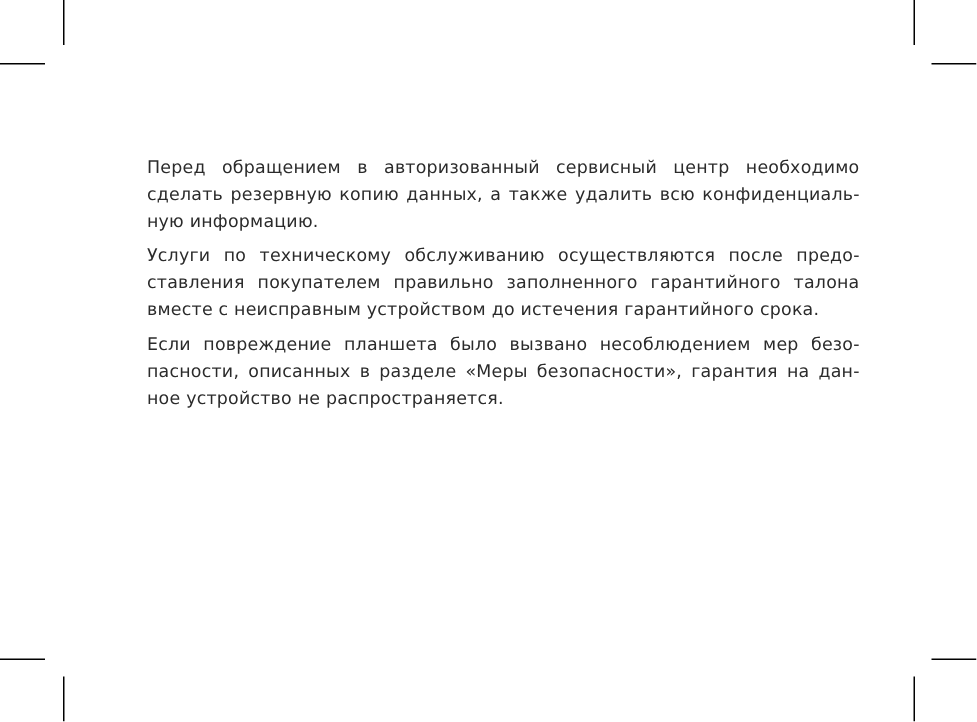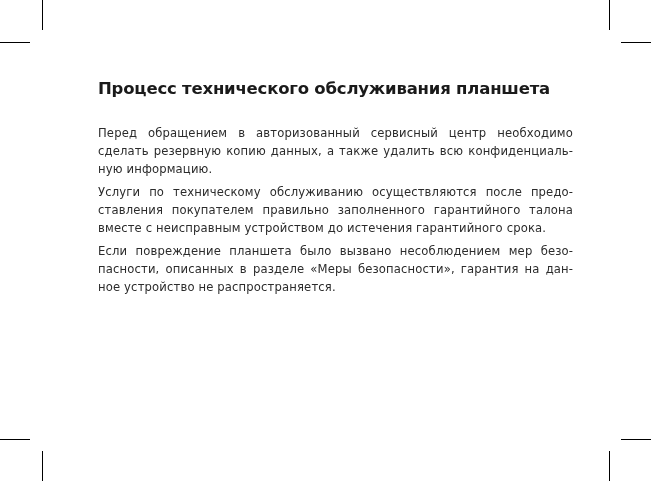--- a/index.html
+++ b/index.html
@@ -29,19 +29,18 @@
 <div class="mark v" style="left:42px;top:0;"></div>
 <div class="mark h" style="left:0;top:42px;"></div>
 <div class="mark v" style="left:609px;top:0;"></div>
 <div class="mark h" style="left:621px;top:42px;"></div>
 <div class="mark h" style="left:0;top:439px;"></div>
 <div class="mark v" style="left:42px;top:451px;"></div>
 <div class="mark h" style="left:621px;top:439px;"></div>
 <div class="mark v" style="left:609px;top:451px;"></div>
 
 <div class="page">
-  <h1 class="title">Процесс технического обслуживания планшета</h1>
   <div class="body">
     <p class="para">Перед обращением в авторизованный сервисный центр необходимо сделать резервную копию данных, а также удалить всю конфиденциаль­ную информацию.</p>
     <p class="para">Услуги по техническому обслуживанию осуществляются после предо­ставления покупателем правильно заполненного гарантийного талона вместе с неисправным устройством до истечения гарантийного срока.</p>
     <p class="para">Если повреждение планшета было вызвано несоблюдением мер безо­пасности, описанных в разделе «Меры безопасности», гарантия на дан­ное устройство не распространяется.</p>
   </div>
 </div>
 
 </body></html>

